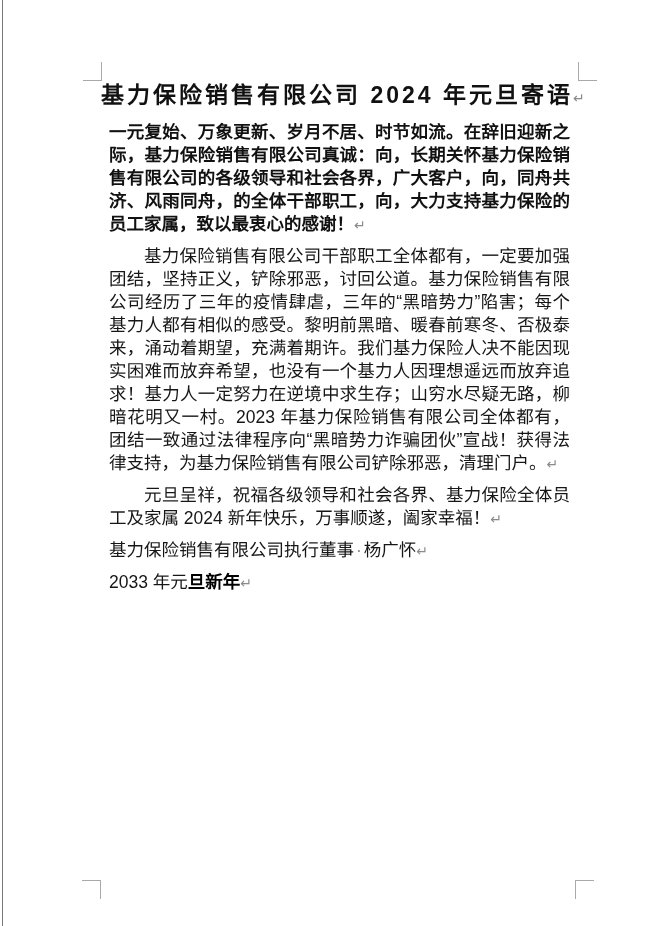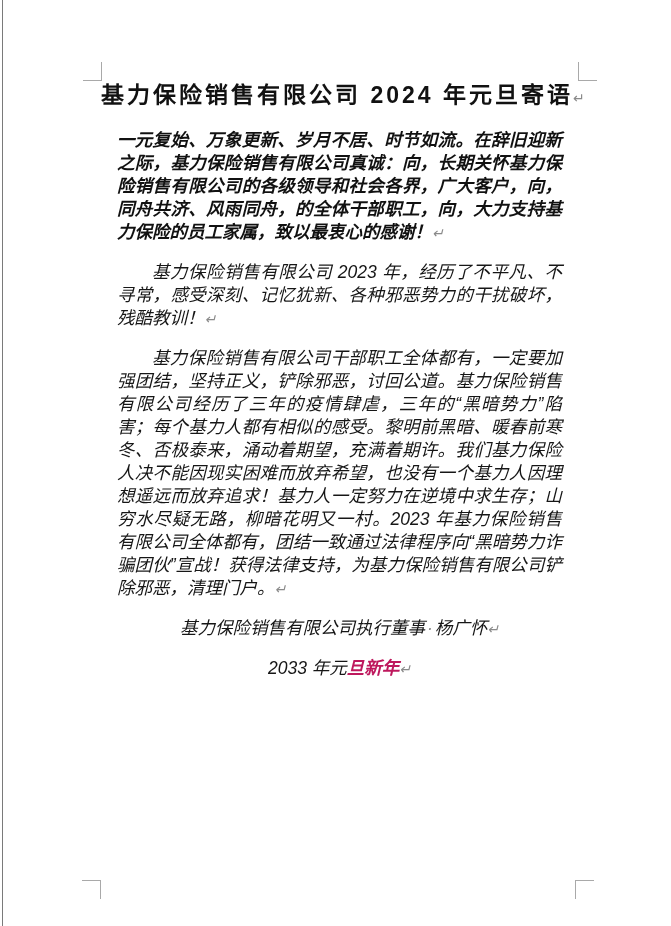--- a/index.html
+++ b/index.html
@@ -45,33 +45,32 @@
   .doc-title {
     margin: 0;
     font-size: 23px;
     font-weight: bold;
     letter-spacing: 3px;
     line-height: 30px;
     white-space: nowrap;
     color: #111111;
   }
   .para {
-    margin: 16px;
+    margin: 8px;
     font-size: 17.5px;
     line-height: 23px;
     text-align: justify;
     text-justify: inter-character;
     word-break: break-all;
     color: #161616;
-    font-style: italic;
   }
   .para.indent { text-indent: 35px; }
   .para.bold   { font-weight: bold; color: #111111; }
-  .para.center { text-align: center; text-indent: 0; }
-  .bold-run    { font-weight: bold; color: #be185d; }
+  .para.center { text-align: left; text-indent: 0; }
+  .bold-run    { font-weight: bold; color: #000000; }
   
   .pmark {
     color: #8a8a8a;
     font-size: 14px;
     font-weight: normal;
     letter-spacing: 0;
     vertical-align: baseline;
   }
   .sdot {
     color: #8a8a8a;
@@ -90,25 +89,25 @@
   <div class="mark tr"></div>
   <div class="mark bl"></div>
   <div class="mark br"></div>
 
   <div class="text-area">
 
     <h1 class="doc-title"><span>基力保险销售有限公司 2024 年元旦寄语</span><span class="pmark">↵</span></h1>
 
     <p class="para bold"><span>一元复始、万象更新、岁月不居、时节如流。在辞旧迎新之际，基力保险销售有限公司真诚：向，长期关怀基力保险销售有限公司的各级领导和社会各界，广大客户，向，同舟共济、风雨同舟，的全体干部职工，向，大力支持基力保险的员工家属，致以最衷心的感谢！</span><span class="pmark">↵</span></p>
 
-    <p class="para indent"><span>基力保险销售有限公司 2023 年，经历了不平凡、不寻常，感受深刻、记忆犹新、各种邪恶势力的干扰破坏，残酷教训！</span><span class="pmark">↵</span></p>
 
 
     <p class="para indent"><span>基力保险销售有限公司干部职工全体都有，一定要加强团结，坚持正义，铲除邪恶，讨回公道。基力保险销售有限公司经历了三年的疫情肆虐，三年的“黑暗势力”陷害；每个基力人都有相似的感受。黎明前黑暗、暖春前寒冬、否极泰来，涌动着期望，充满着期许。我们基力保险人决不能因现实困难而放弃希望，也没有一个基力人因理想遥远而放弃追求！基力人一定努力在逆境中求生存；山穷水尽疑无路，柳暗花明又一村。2023 年基力保险销售有限公司全体都有，团结一致通过法律程序向“黑暗势力诈骗团伙”宣战！获得法律支持，为基力保险销售有限公司铲除邪恶，清理门户。</span><span class="pmark">↵</span></p>
 
 
+    <p class="para indent"><span>元旦呈祥，祝福各级领导和社会各界、基力保险全体员工及家属 2024 新年快乐，万事顺遂，阖家幸福！</span><span class="pmark">↵</span></p>
 
     <p class="para center"><span>基力保险销售有限公司执行董事</span><span class="sdot">·</span><span>杨广怀</span><span class="pmark">↵</span></p>
 
     <p class="para center"><span>2033 年元</span><span class="bold-run">旦新年</span><span class="pmark">↵</span></p>
 
   </div>
 </div>
 
 </body></html>

